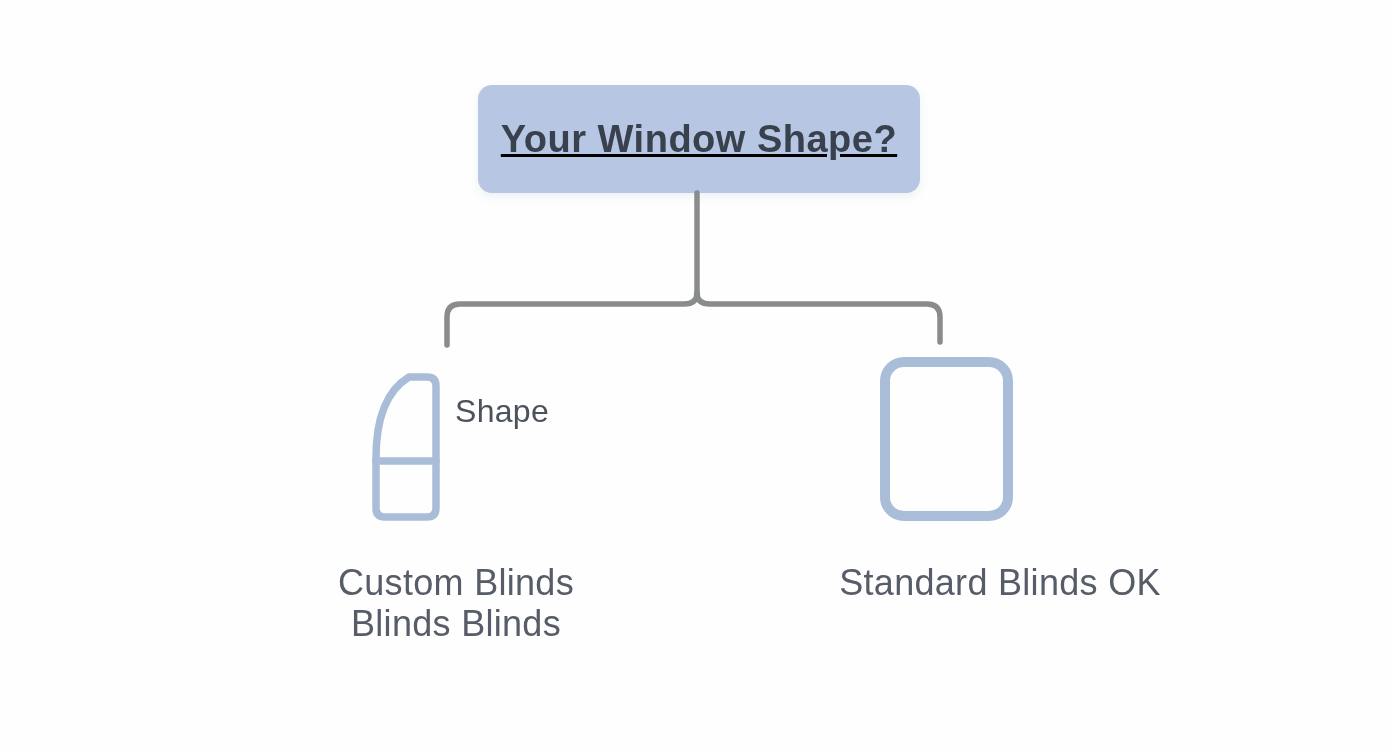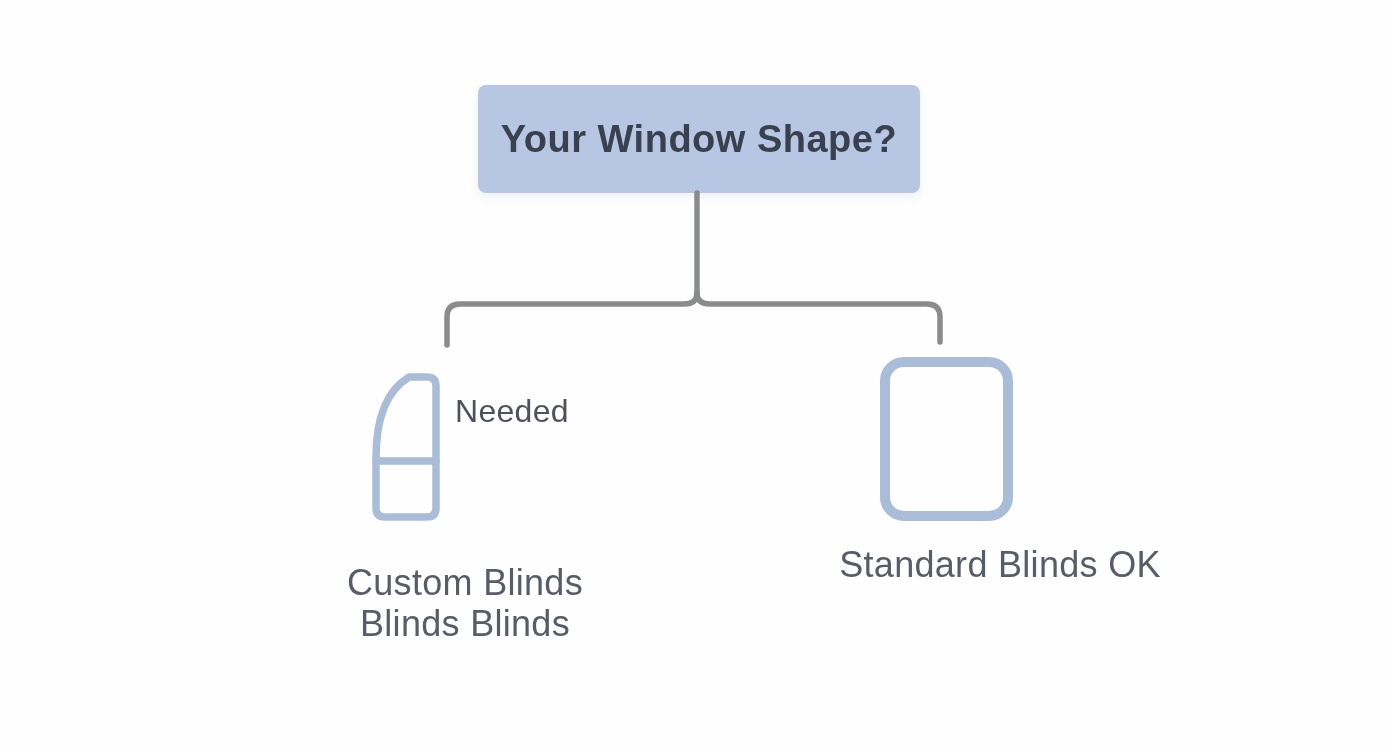--- a/index.html
+++ b/index.html
@@ -21,25 +21,26 @@
     width:1392px;
     height:752px;
     background:var(--bg);
     overflow:hidden;
   }
   .root-node{
     position:absolute;
     left:478px; top:85px;
     width:442px; height:108px;
     background:var(--node-fill);
-    border-radius:8px;
+    border-radius:14px;
     display:flex;
     align-items:center;
     justify-content:center;
     box-shadow:0 4px 10px rgba(160,175,200,0.18);
+    text-decoration:underline;
   }
   .root-node .label{
     font-size:38px;
     font-weight:700;
     letter-spacing:0.5px;
     color:var(--node-text);
   }
   .connector-svg{
     position:absolute;
     left:0; top:0;
@@ -84,25 +85,25 @@
   .result-label{
     position:absolute;
     font-size:36px;
     font-weight:500;
     color:var(--label-text);
     text-align:center;
     line-height:41px;
     letter-spacing:0.3px;
   }
   .result-left{
-    left:305px; top:562px;
+    left:296px; top:562px;
     width:320px;
   }
   .result-right{
-    left:810px; top:544px;
+    left:810px; top:562px;
     width:380px;
   }
 </style>
 </head>
 <body>
 
 <div class="canvas">
 
   <div class="root-node">
     <span class="label">Your Window Shape?</span>
@@ -113,21 +114,21 @@
     <path d="M697 293 Q697 304 684 304 H460 Q447 304 447 317 V345"></path>
     <path d="M697 293 Q697 304 710 304 H927 Q940 304 940 317 V342"></path>
   </svg>
 
   <svg class="arched-icon icon-svg" viewBox="0 0 72 150" aria-hidden="true">
     <path stroke-width="7.5" d="M39 5 H57 Q66 5 66 14 V136 Q66 145 57 145 H15 Q6 145 6 136 V86 Q6 25 39 5 Z"></path>
     <path stroke-width="7.5" d="M6 89 H66"></path>
   </svg>
 
   <div class="icon-label">
-    <div>Needed</div>
+    <div>Shape</div>
   </div>
 
   <div class="rect-icon"></div>
 
   <div class="result-label result-left">
     <div>Custom Blinds</div>
     <div>Blinds Blinds</div>
   </div>
 
   <div class="result-label result-right">Standard Blinds OK</div>

